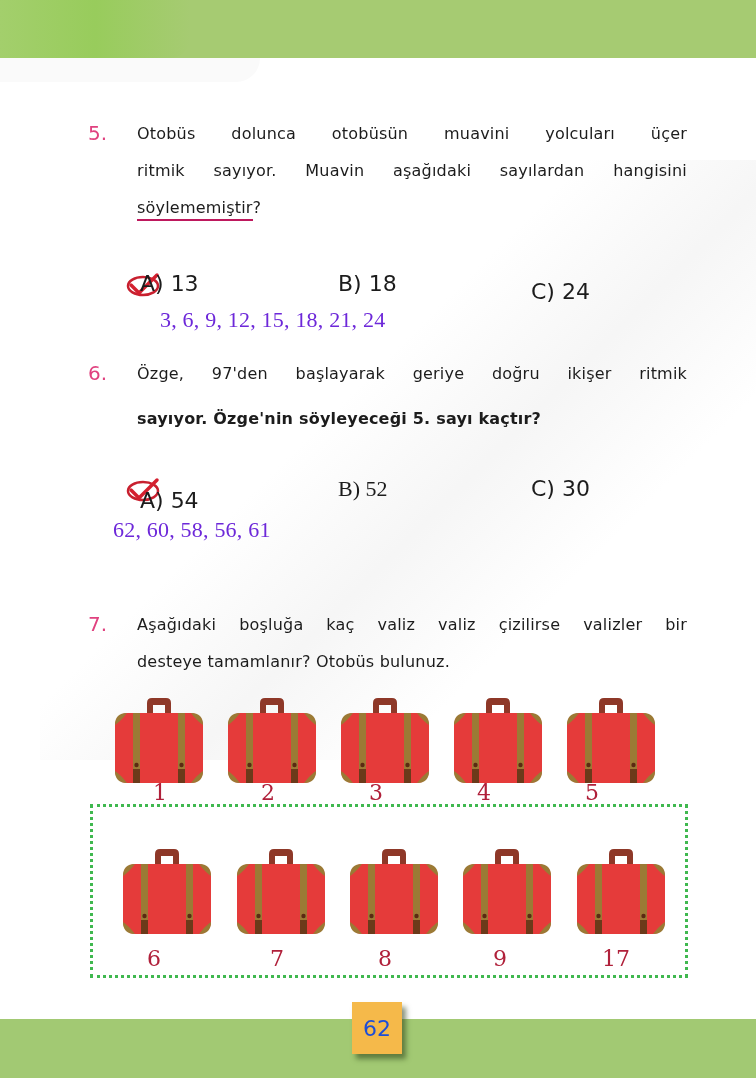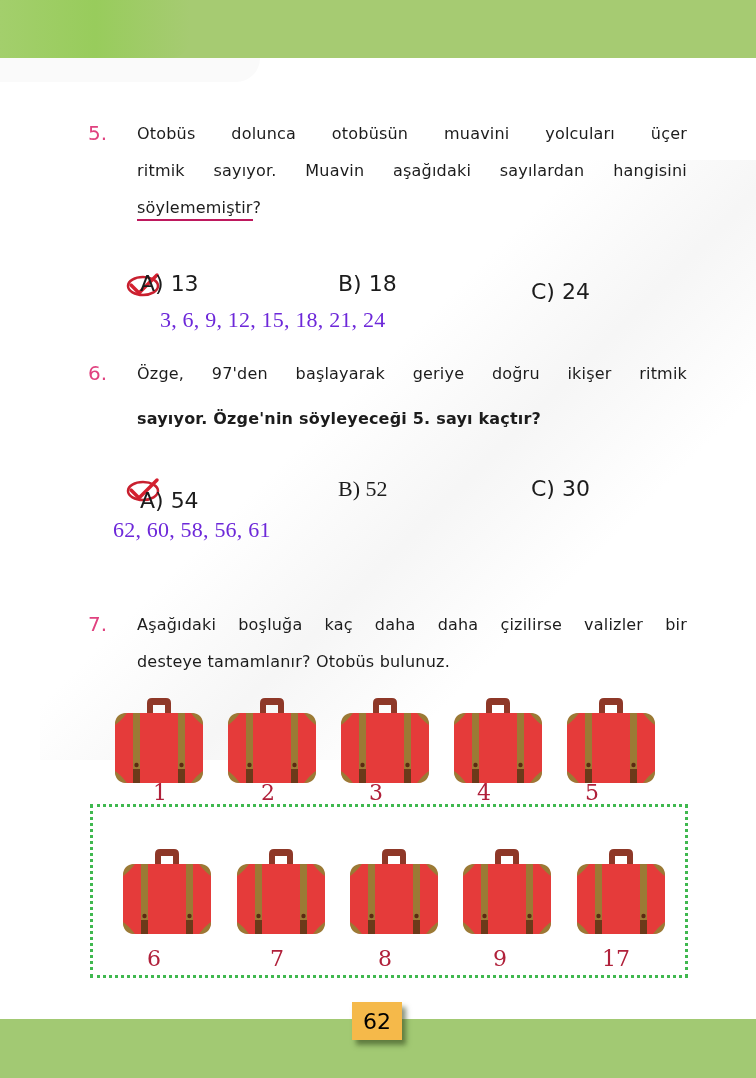--- a/index.html
+++ b/index.html
@@ -6,23 +6,23 @@
   html, body { width: 756px; height: 1078px; background: #ffffff; overflow: hidden; }
   body { position: relative; font-family: "DejaVu Sans", sans-serif; color: #1c1c1c; }
 
   .top-band { position: absolute; left: 0; top: 0; width: 756px; height: 58px; background: #a6cb72; }
   .top-band .blob { position: absolute; left: 0; top: 0; width: 190px; height: 58px;
     background: linear-gradient(90deg, #a3cf6c 0%, #98cc5c 50%, #a6cb72 100%); border-bottom-right-radius: 20px; }
   .top-shadow { position: absolute; left: 0; top: 58px; width: 260px; height: 24px; background: #fafafa; border-bottom-right-radius: 30px; }
 
   .bottom-band { position: absolute; left: 0; top: 1019px; width: 756px; height: 59px; background: #a2c973; }
 
-  .page-badge { position: absolute; left: 352px; top: 1002px; width: 50px; height: 38px;
+  .page-badge { position: absolute; left: 352px; top: 1002px; width: 50px; height: 52px;
     background: #f5b94a; box-shadow: 4px 5px 5px rgba(40,60,20,0.55);
-    font-family: "DejaVu Sans", sans-serif; font-size: 22px; color: #000000;
+    font-family: "DejaVu Sans", sans-serif; font-size: 22px; color: #1d4ed8;
     display: flex; align-items: center; justify-content: center; }
 
   .watermark { position: absolute; left: 40px; top: 160px; width: 760px; height: 600px;
     background: linear-gradient(135deg, rgba(245,245,245,0) 40%, rgba(242,242,242,0.7) 55%, rgba(245,245,245,0) 70%); pointer-events: none; }
 
   .q-num { position: absolute; color: #e0417f; font-size: 20px; font-family: "DejaVu Sans", sans-serif; }
   .q-text { position: absolute; left: 137px; width: 550px; font-size: 16px; line-height: 37px; text-align: justify; text-align-last: justify; letter-spacing: 0.2px; }
   .q-text.last-normal { text-align-last: left; }
   .underline-word { border-bottom: 2px solid #be185d; padding-bottom: 2px; }
 
@@ -64,21 +64,21 @@
 <svg class="answer-mark" style="left:125px; top:477px;" width="40" height="26" viewBox="0 0 40 26">
   <ellipse cx="18" cy="14" rx="15" ry="9" fill="none" stroke="#c8202f" stroke-width="2.5"></ellipse>
   <path d="M6 13 L14 21 L32 3" fill="none" stroke="#d4202f" stroke-width="3.5" stroke-linecap="round"></path>
 </svg>
 <div class="opt" style="left:140px; top:476px;margin-top:12px;">A) 54</div>
 <div class="opt" style="left:338px; top:476px;font-family:Liberation Serif, serif;">B) 52</div>
 <div class="opt" style="left:531px; top:476px;">C) 30</div>
 <div class="work" style="left:113px; top:517px;">62, 60, 58, 56, 61</div>
 
 <div class="q-num" style="left:88px; top:612px;">7.</div>
-<div class="q-text" style="top:606px;">Aşağıdaki boşluğa kaç daha daha çizilirse valizler bir</div>
+<div class="q-text" style="top:606px;">Aşağıdaki boşluğa kaç valiz valiz çizilirse valizler bir</div>
 <div class="q-text last-normal" style="top:643px;">desteye tamamlanır? Otobüs bulunuz.</div>
 
 <svg width="0" height="0" style="position:absolute">
   <defs>
     <symbol id="sc" viewBox="0 0 92 92">
       <path d="M34 22 V8 Q34 3 39 3 H53 Q58 3 58 8 V22 H52 V10 H40 V22 Z" fill="#8e3828"></path>
       <rect x="2" y="18" width="88" height="70" rx="12" fill="#e53b3a"></rect>
       <path d="M2 30 Q2 18 14 18 Q8 26 2 30 Z" fill="#9b7a35"></path>
       <path d="M90 30 Q90 18 78 18 Q84 26 90 30 Z" fill="#9b7a35"></path>
       <path d="M2 76 Q2 88 14 88 Q8 80 2 76 Z" fill="#9b7a35"></path>

